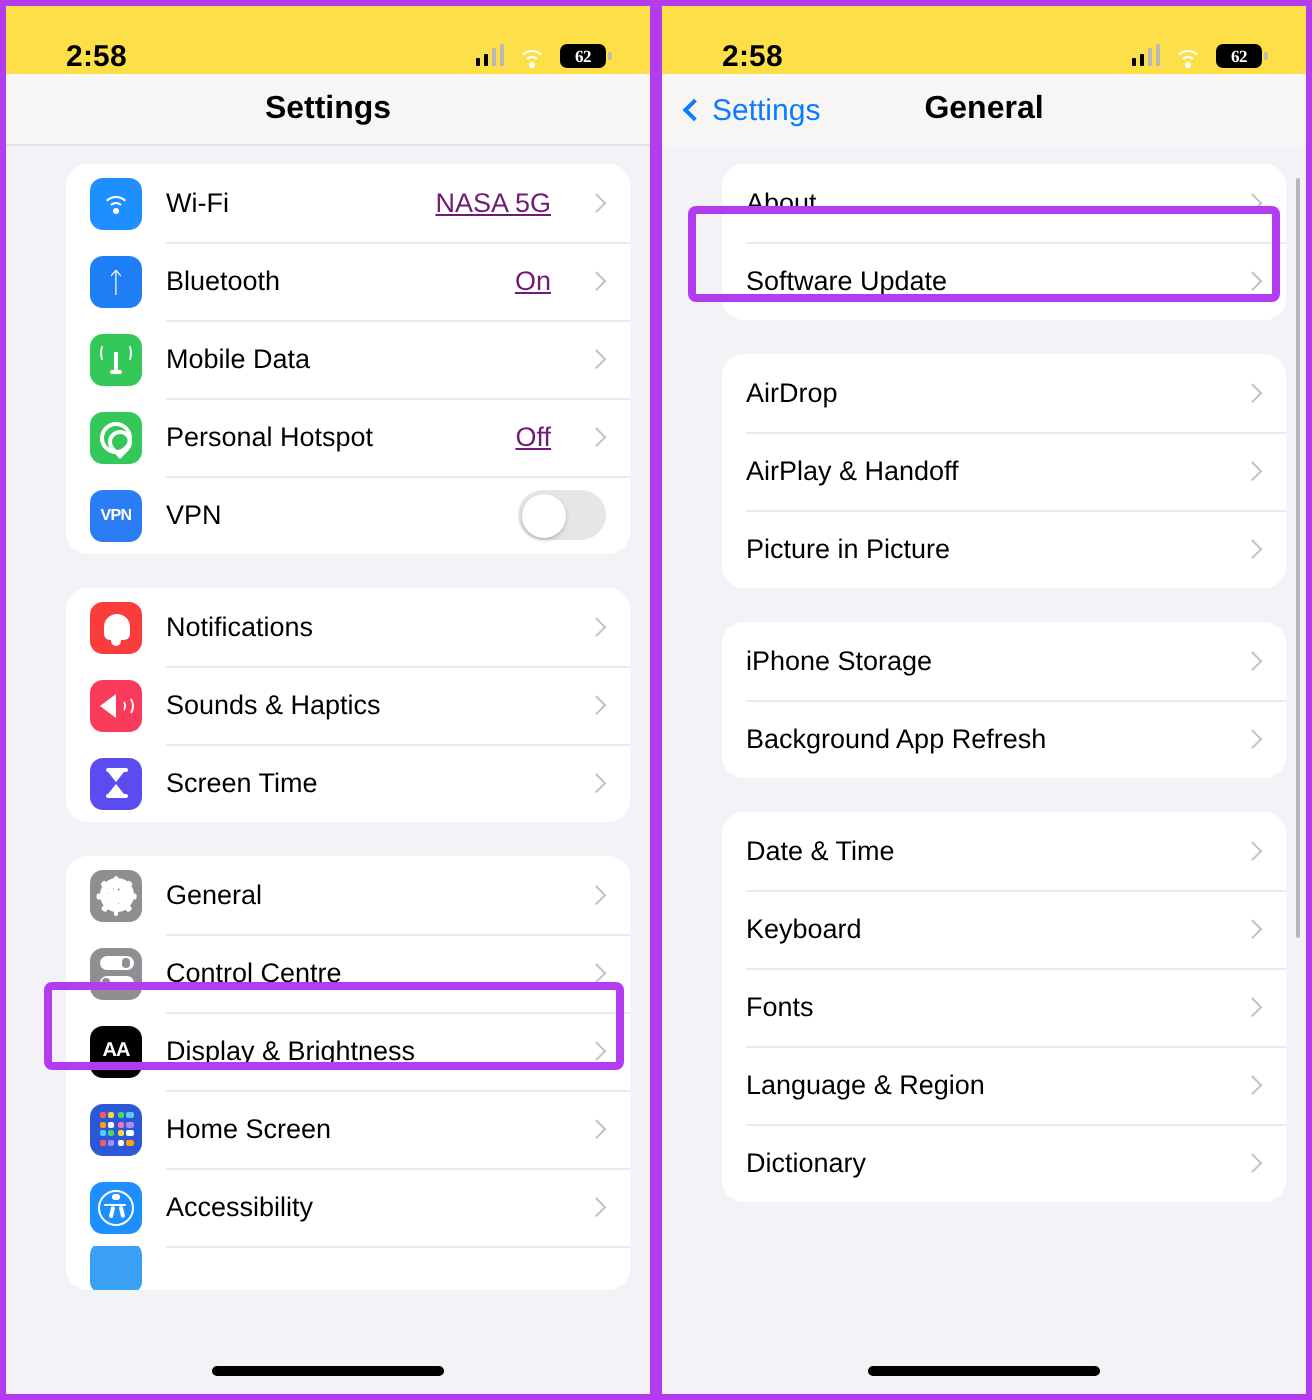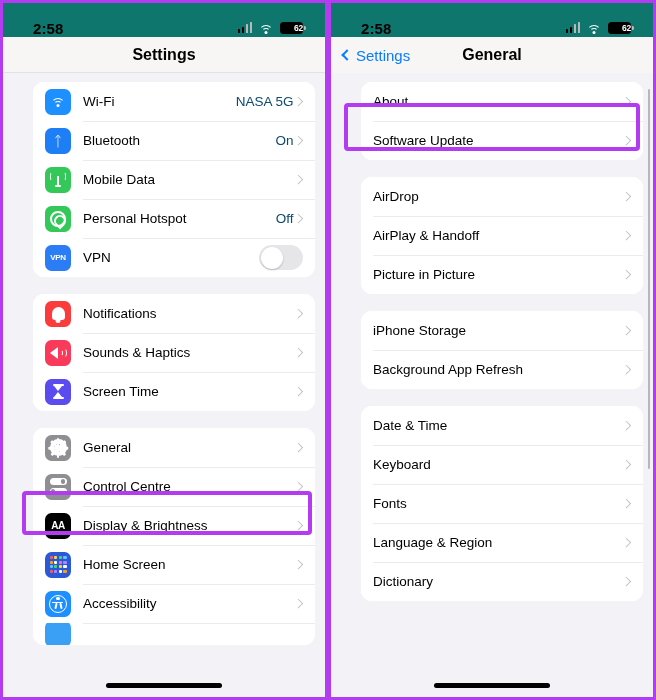--- a/index.html
+++ b/index.html
@@ -26,21 +26,21 @@
     border: 3px solid #b43cf0;
     background: #f2f2f7;
     overflow: hidden;
   }
   .phone.left  { border-right-width: 3px; }
   .phone.right { border-left-width: 3px; }
 
   
   .statusbar {
     height: 34px;
-    background: #0f766e;
+    background: #fde047;
     display: flex;
     align-items: center;
     justify-content: space-between;
     padding: 16px 22px 0 30px;
   }
   .status-time {
     font-size: 15px;
     font-weight: bold;
     color: #000;
     letter-spacing: .1px;
@@ -55,21 +55,21 @@
   .sig i:nth-child(1) { height: 4px; }
   .sig i:nth-child(2) { height: 6.5px; }
   .sig i:nth-child(3) { height: 9px; background: #b9b9bb; }
   .sig i:nth-child(4) { height: 11px; background: #b9b9bb; }
 
   .batt {
     position: relative;
     width: 23px; height: 12px;
     background: #000;
     border-radius: 3.5px;
-    display: flex; align-items: center; justify-content: flex-end;
+    display: flex; align-items: center; justify-content: center; font-family: Liberation Serif, serif;
   }
   .batt::after {
     content: "";
     position: absolute;
     right: -3.2px; top: 3.6px;
     width: 2px; height: 4.5px;
     background: #bdbdbd;
     border-radius: 0 1.5px 1.5px 0;
   }
   .batt span {
@@ -159,23 +159,24 @@
     overflow: hidden;
   }
   .label {
     font-size: 13.5px;
     color: #000;
     flex: 1;
     white-space: nowrap;
   }
   .value {
     font-size: 13.5px;
-    color: #0c4a6e;
-    margin-right: 1px;
+    color: #701a75;
+    margin-right: 19px;
     white-space: nowrap;
+    text-decoration: underline;
   }
   .chev {
     width: 6.5px; height: 6.5px;
     border-top: 1.7px solid #c2c2c6;
     border-right: 1.7px solid #c2c2c6;
     transform: rotate(45deg);
     flex: 0 0 auto;
     margin-right: 2px;
   }
 

